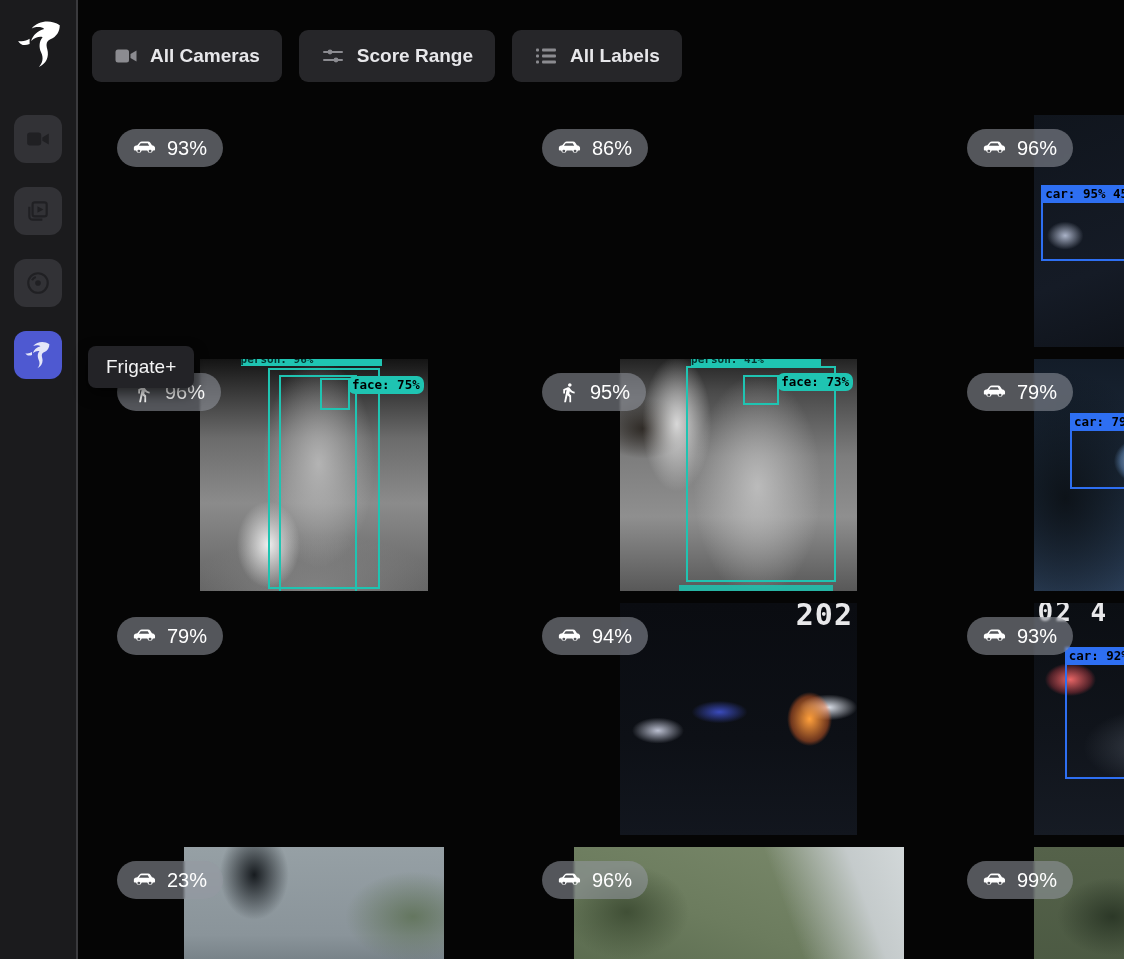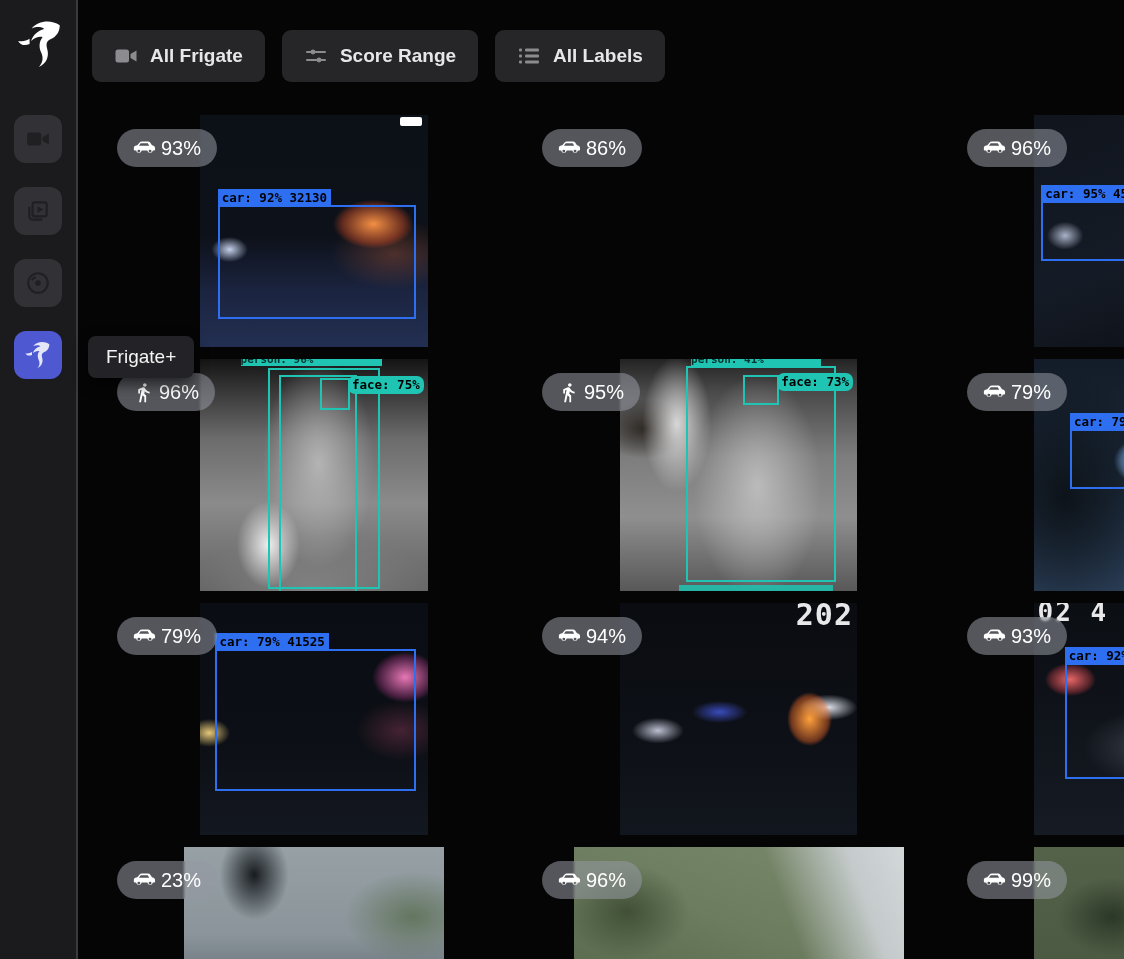--- a/index.html
+++ b/index.html
@@ -8,21 +8,21 @@
 
   
   .sidebar { position:absolute; left:0; top:0; width:78px; height:959px; background:#1b1b1d; border-right:2px solid #3a3a3d; z-index:40; }
   .logo { position:absolute; left:14px; top:16px; width:52px; height:56px; }
   .navbtn { position:absolute; left:14px; width:48px; height:48px; border-radius:12px; background:#323236; display:flex; align-items:center; justify-content:center; cursor:pointer; }
   .navbtn svg { opacity:.85; }
   .navbtn.active { background:#4e59d1; }
   .nav-1 { top:115px; } .nav-2 { top:187px; } .nav-3 { top:259px; } .nav-4 { top:331px; }
 
   
-  .tooltip { position:absolute; left:88px; top:336px; z-index:60; background:#232327; color:#f4f4f5; font-size:19px; padding:10px 18px; border-radius:8px; box-shadow:0 6px 14px rgba(0,0,0,.6); }
+  .tooltip { position:absolute; left:88px; top:346px; z-index:60; background:#232327; color:#f4f4f5; font-size:19px; padding:10px 18px; border-radius:8px; box-shadow:0 6px 14px rgba(0,0,0,.6); }
 
   
   .filters { position:absolute; left:92px; top:30px; display:flex; gap:17px; z-index:30; }
   .fbtn { height:52px; padding:0 22px; background:#262629; border-radius:9px; display:inline-flex; align-items:center; gap:12px; color:#e7e7ea; font-size:19px; font-weight:700; cursor:pointer; }
   .fbtn svg { flex:0 0 auto; }
 
   
   .grid { position:absolute; left:105px; top:115px; display:grid; grid-template-columns:repeat(3,417px); grid-auto-rows:232px; column-gap:8px; row-gap:12px; z-index:10; }
   .cell { position:relative; }
   .photo { position:relative; height:100%; margin:0 auto; overflow:hidden; }
@@ -35,21 +35,21 @@
   .btag.cyan { background:#1fc4b2; }
   .btag.side { left:100%; bottom:auto; top:-4px;border-radius:7px; }
   .topstrip { position:absolute; top:-6px; left:18%; width:62%; height:13px; background:#1fc4b2; overflow:hidden; color:#063; color:#04352f; font-family:"DejaVu Sans Mono", monospace; font-weight:700; font-size:11px; }
   .botstrip { position:absolute; bottom:-5px; left:10%; width:75%; height:11px; background:#1fc4b2; opacity:.85; overflow:hidden; }
   .frag { position:absolute; color:#e8e8ea; font-weight:700; font-family:"DejaVu Sans Mono", monospace; }
   .frag.f202 { top:-6px; right:4px; font-size:30px; letter-spacing:1px; }
   .frag.fdate { top:-6px; left:4px; font-size:26px; letter-spacing:2px; white-space:nowrap; }
   .frag.fdash { top:2px; right:6px; width:22px; height:9px; background:#fff; border-radius:2px; }
 
   
-  .badge { position:absolute; left:12px; top:14px; height:38px; padding:0 16px; border-radius:19px; background:rgba(150,153,162,.55); display:inline-flex; align-items:center; gap:5px; color:#fff; font-size:20px; font-weight:500; z-index:20; backdrop-filter:blur(1px); }
+  .badge { position:absolute; left:12px; top:14px; height:38px; padding:0 16px; border-radius:19px; background:rgba(150,153,162,.55); display:inline-flex; align-items:center; gap:11px; color:#fff; font-size:20px; font-weight:500; z-index:20; backdrop-filter:blur(1px); }
 
   
   .scene-n1 { background:
     radial-gradient(56px 34px at 76% 47%, rgba(255,150,70,.95), rgba(255,90,40,.35) 55%, transparent 72%),
     radial-gradient(26px 18px at 13% 58%, rgba(215,228,255,.9), transparent 70%),
     radial-gradient(90px 50px at 85% 60%, rgba(255,120,60,.25), transparent 70%),
     linear-gradient(180deg,#0c1017 0%,#0d1119 52%,#1b2440 76%,#232f52 100%); }
   .scene-n2 { background:
     radial-gradient(42px 30px at 64% 52%, rgba(255,130,60,.95), rgba(255,90,40,.3) 60%, transparent 75%),
     radial-gradient(34px 16px at 77% 47%, rgba(235,240,255,.85), transparent 70%),
@@ -144,21 +144,21 @@
   </div>
 
   <div class="tooltip">Frigate+</div>
 
   <div class="filters">
     <div class="fbtn">
       <svg width="24" height="24" viewBox="0 0 24 24" fill="#8b8b90">
         <rect x="1.5" y="5.5" width="13.5" height="13" rx="2.5"></rect>
           <path d="M16.5 10 L22.5 6.5 V17.5 L16.5 14 Z"></path>
       </svg>
-      <span>All Frigate</span>
+      <span>All Cameras</span>
     </div>
     <div class="fbtn">
       <svg width="24" height="24" viewBox="0 0 24 24" fill="none" stroke="#8b8b90" stroke-width="2" stroke-linecap="round">
         <line x1="3" y1="8" x2="21" y2="8"></line>
           <circle cx="9" cy="8" r="2.4" fill="#8b8b90" stroke="none"></circle>
         <line x1="3" y1="16" x2="21" y2="16"></line>
           <circle cx="15" cy="16" r="2.4" fill="#8b8b90" stroke="none"></circle>
       </svg>
       <span>Score Range</span>
     </div>
@@ -171,26 +171,20 @@
         <rect x="2" y="16.5" width="3" height="3" rx="1"></rect>
           <rect x="8" y="16.5" width="14" height="3" rx="1"></rect>
       </svg>
       <span>All Labels</span>
     </div>
   </div>
 
   <div class="grid">
 
     <div class="cell">
-      <div class="photo scene-n1 w228">
-        <div class="frag fdash"></div>
-        <div class="bbox" style="left:8%;top:39%;width:87%;height:49%;">
-          <span class="btag">car: 92% 32130</span>
-        </div>
-      </div>
       <div class="badge">
         <svg width="23" height="23" viewBox="0 0 24 24" fill="#fff">
             <path d="M21.6 9.2l-1.8-.5-1.7-2.7A3 3 0 0 0 15.6 4.6H9.2a3 3 0 0 0-2.3 1.1L4.5 8.5l-2.1.6A2 2 0 0 0 .9 11v2.1c0 .6.5 1.1 1.1 1.1h1.2a3 3 0 0 0 5.9 0h5.8a3 3 0 0 0 5.9 0h1.1c.6 0 1.1-.5 1.1-1.1v-1.8a2 2 0 0 0-1.4-2zM6.1 16.2a1.5 1.5 0 1 1 0-3 1.5 1.5 0 0 1 0 3zm11.7 0a1.5 1.5 0 1 1 0-3 1.5 1.5 0 0 1 0 3zM8 6.6h7.4l1.5 2.4H6.2z"></path>
           </svg>
         <span>93%</span>
       </div>
     </div>
 
     <div class="cell">
       <div class="badge">
@@ -257,25 +251,20 @@
       </div>
       <div class="badge">
         <svg width="23" height="23" viewBox="0 0 24 24" fill="#fff">
             <path d="M21.6 9.2l-1.8-.5-1.7-2.7A3 3 0 0 0 15.6 4.6H9.2a3 3 0 0 0-2.3 1.1L4.5 8.5l-2.1.6A2 2 0 0 0 .9 11v2.1c0 .6.5 1.1 1.1 1.1h1.2a3 3 0 0 0 5.9 0h5.8a3 3 0 0 0 5.9 0h1.1c.6 0 1.1-.5 1.1-1.1v-1.8a2 2 0 0 0-1.4-2zM6.1 16.2a1.5 1.5 0 1 1 0-3 1.5 1.5 0 0 1 0 3zm11.7 0a1.5 1.5 0 1 1 0-3 1.5 1.5 0 0 1 0 3zM8 6.6h7.4l1.5 2.4H6.2z"></path>
           </svg>
         <span>79%</span>
       </div>
     </div>
 
     <div class="cell">
-      <div class="photo scene-n5 w228">
-        <div class="bbox" style="left:7%;top:20%;width:88%;height:61%;">
-          <span class="btag">car: 79% 41525</span>
-        </div>
-      </div>
       <div class="badge">
         <svg width="23" height="23" viewBox="0 0 24 24" fill="#fff">
             <path d="M21.6 9.2l-1.8-.5-1.7-2.7A3 3 0 0 0 15.6 4.6H9.2a3 3 0 0 0-2.3 1.1L4.5 8.5l-2.1.6A2 2 0 0 0 .9 11v2.1c0 .6.5 1.1 1.1 1.1h1.2a3 3 0 0 0 5.9 0h5.8a3 3 0 0 0 5.9 0h1.1c.6 0 1.1-.5 1.1-1.1v-1.8a2 2 0 0 0-1.4-2zM6.1 16.2a1.5 1.5 0 1 1 0-3 1.5 1.5 0 0 1 0 3zm11.7 0a1.5 1.5 0 1 1 0-3 1.5 1.5 0 0 1 0 3zM8 6.6h7.4l1.5 2.4H6.2z"></path>
           </svg>
         <span>79%</span>
       </div>
     </div>
 
     <div class="cell">
       <div class="photo scene-n6 w237">

